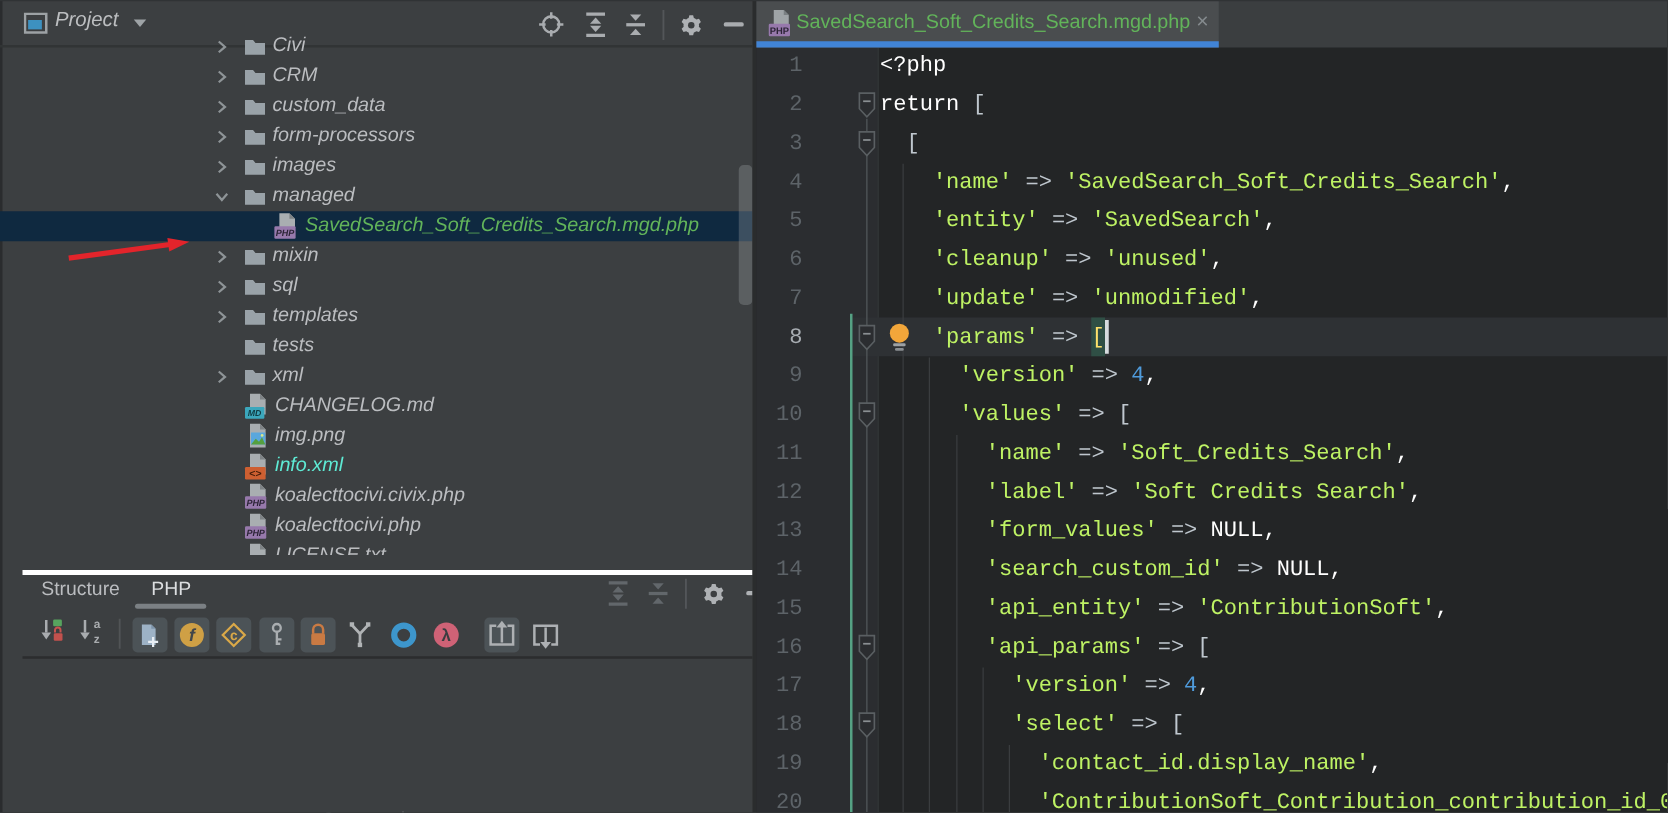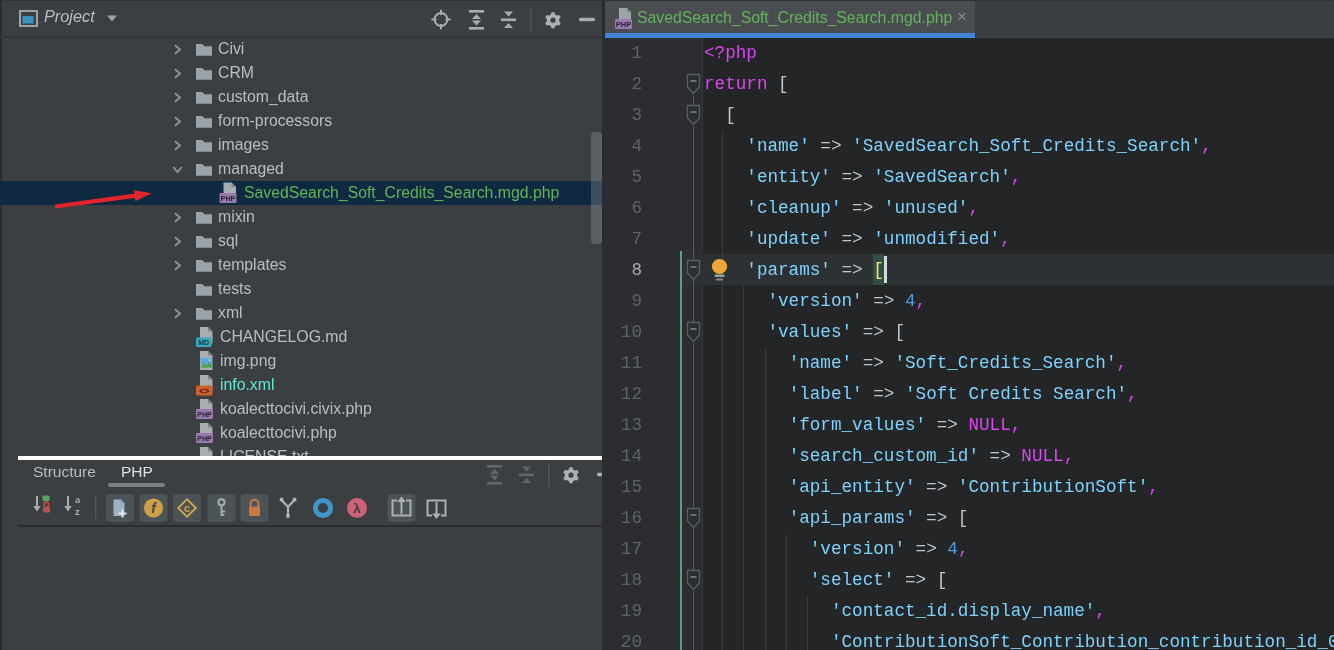--- a/index.html
+++ b/index.html
@@ -1,20 +1,20 @@
 <!DOCTYPE html>
 <html><head>
 <meta charset="utf-8">
 <style>
   html,body{margin:0;padding:0;background:#3c3f41;}
   #app{position:relative;width:1334px;height:650px;overflow:hidden;
        background:#3c3f41;font-family:"Liberation Sans",sans-serif;}
   .abs{position:absolute;}
   
-  .k{color:#d946ef}.s{color:#7dd3fc}.w{color:#bfc7ce}.n{color:#4f9bdb}
+  .k{color:#ffffff}.s{color:#bef264}.w{color:#bfc7ce}.n{color:#4f9bdb}
   #code{position:absolute;left:99px;top:38px;
         font-family:"Liberation Mono",monospace;font-size:17.64px;
         line-height:31px;color:#bfc7ce;}
   #code div{white-space:pre;height:31px;}
   #lnums{position:absolute;left:0;top:38px;width:37px;text-align:right;
         font-family:"Liberation Mono",monospace;font-size:17.64px;
         line-height:31px;color:#5d6368;}
   .tree-row{position:absolute;left:0;width:602px;height:24px;}
   .lab{position:absolute;top:50%;transform:translateY(-50%);
        font-size:15.8px;color:#bbbdc0;white-space:nowrap;}
@@ -60,21 +60,21 @@
           <rect x="149" y="9.8" width="16" height="3.4" rx="1.5"></rect>
         </g>
         <rect x="100" y="0" width="1.5" height="24" fill="#535659"></rect>
         <g fill="#aeb1b4" transform="translate(8.5,0)">
           <path d="M113,4.2 L116,4.2 L116.6,6.4 A5.6,5.6 0 0 1 118.5,7.5 L120.7,6.9 L122.2,9.5 L120.6,11.1 A5.6,5.6 0 0 1 120.6,13.3 L122.2,14.9 L120.7,17.5 L118.5,16.9 A5.6,5.6 0 0 1 116.6,18 L116,20.2 L113,20.2 L112.4,18 A5.6,5.6 0 0 1 110.5,16.9 L108.3,17.5 L106.8,14.9 L108.4,13.3 A5.6,5.6 0 0 1 108.4,11.1 L106.8,9.5 L108.3,6.9 L110.5,7.5 A5.6,5.6 0 0 1 112.4,6.4 Z" fill-rule="evenodd"></path>
           <circle cx="114.5" cy="12.2" r="2.6" fill="#3c3f41"></circle>
         </g>
       </svg>
     </div>
 
-    <div class="abs" id="tree" style="left:0;top:36px;width:602px;height:420px;overflow:hidden;">
+    <div class="abs" id="tree" style="left:0;top:24px;width:602px;height:420px;overflow:hidden;font-style:italic;">
       <div class="tree-row" style="top:1px">
           <svg class="c">
             <path d="M4,2.2 L9,6.5 L4,10.8" class="cp"></path>
           </svg>
           <svg class="f">
             <path class="fp" d="M1,3 h6.4 l2,2.3 h7.6 v9.5 h-16 z"></path>
           </svg>
           <span class="lab" style="left:218px">Civi</span>
         </div>
       <div class="tree-row" style="top:25px">

